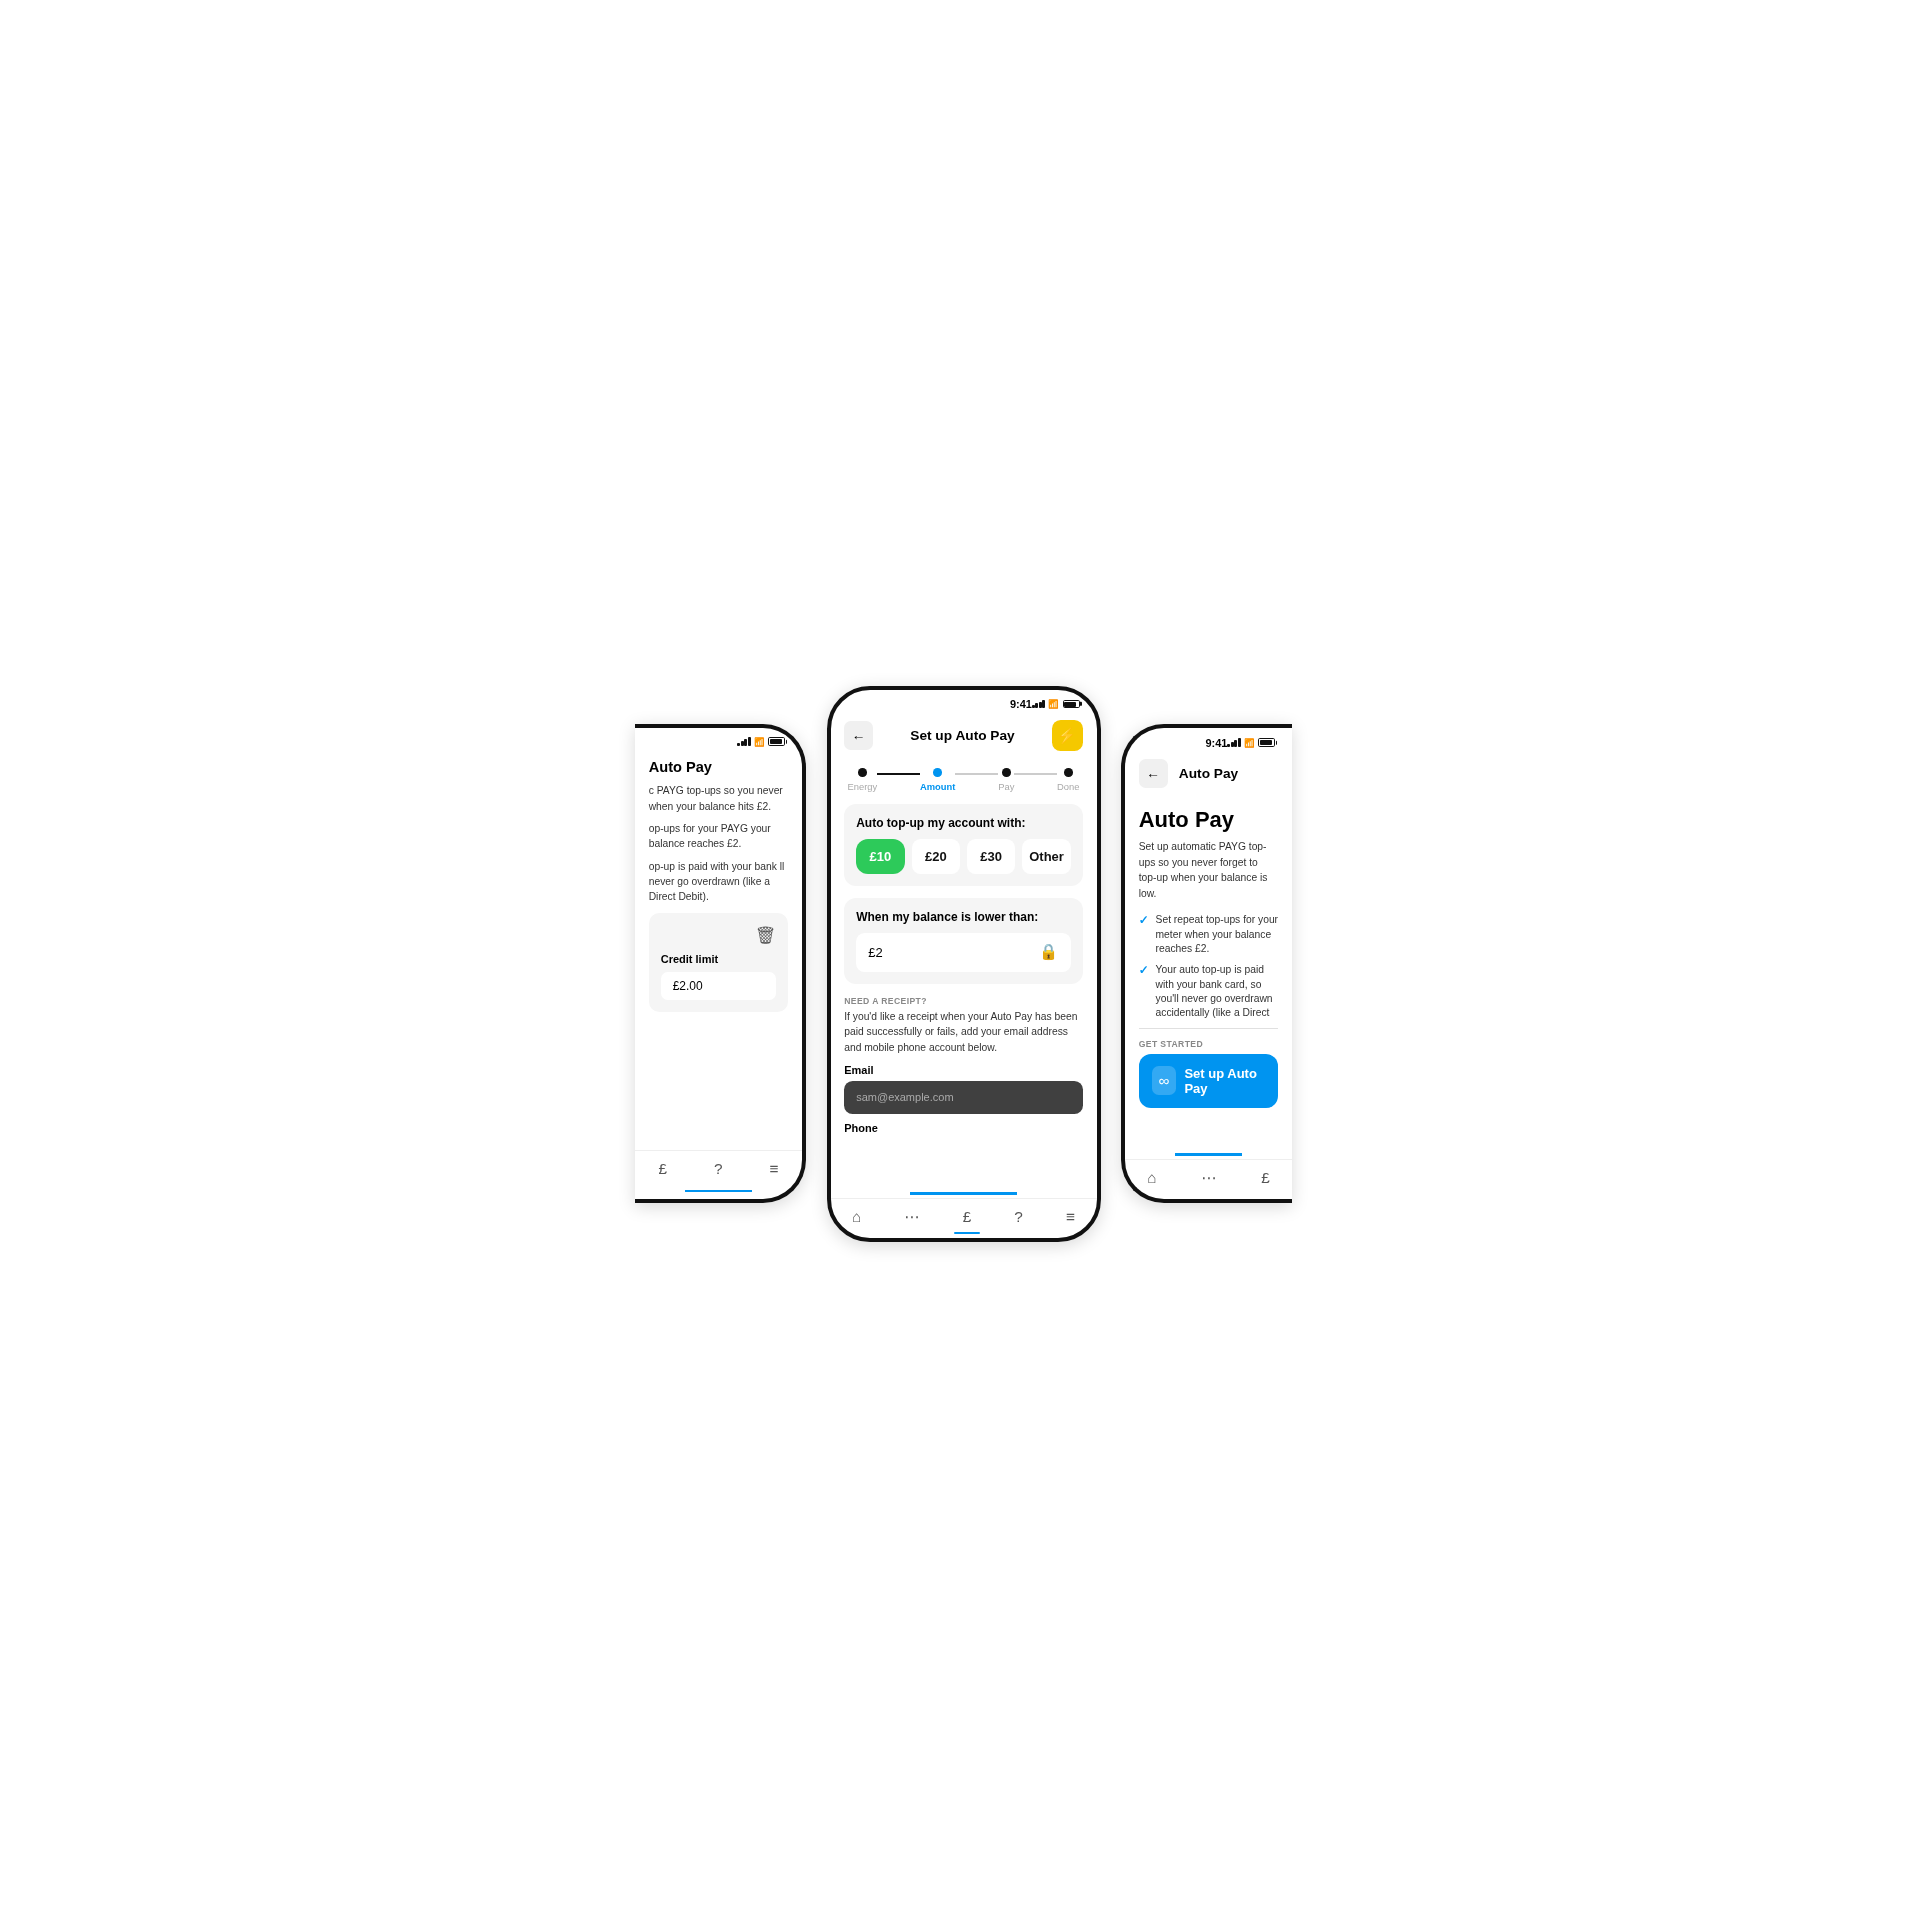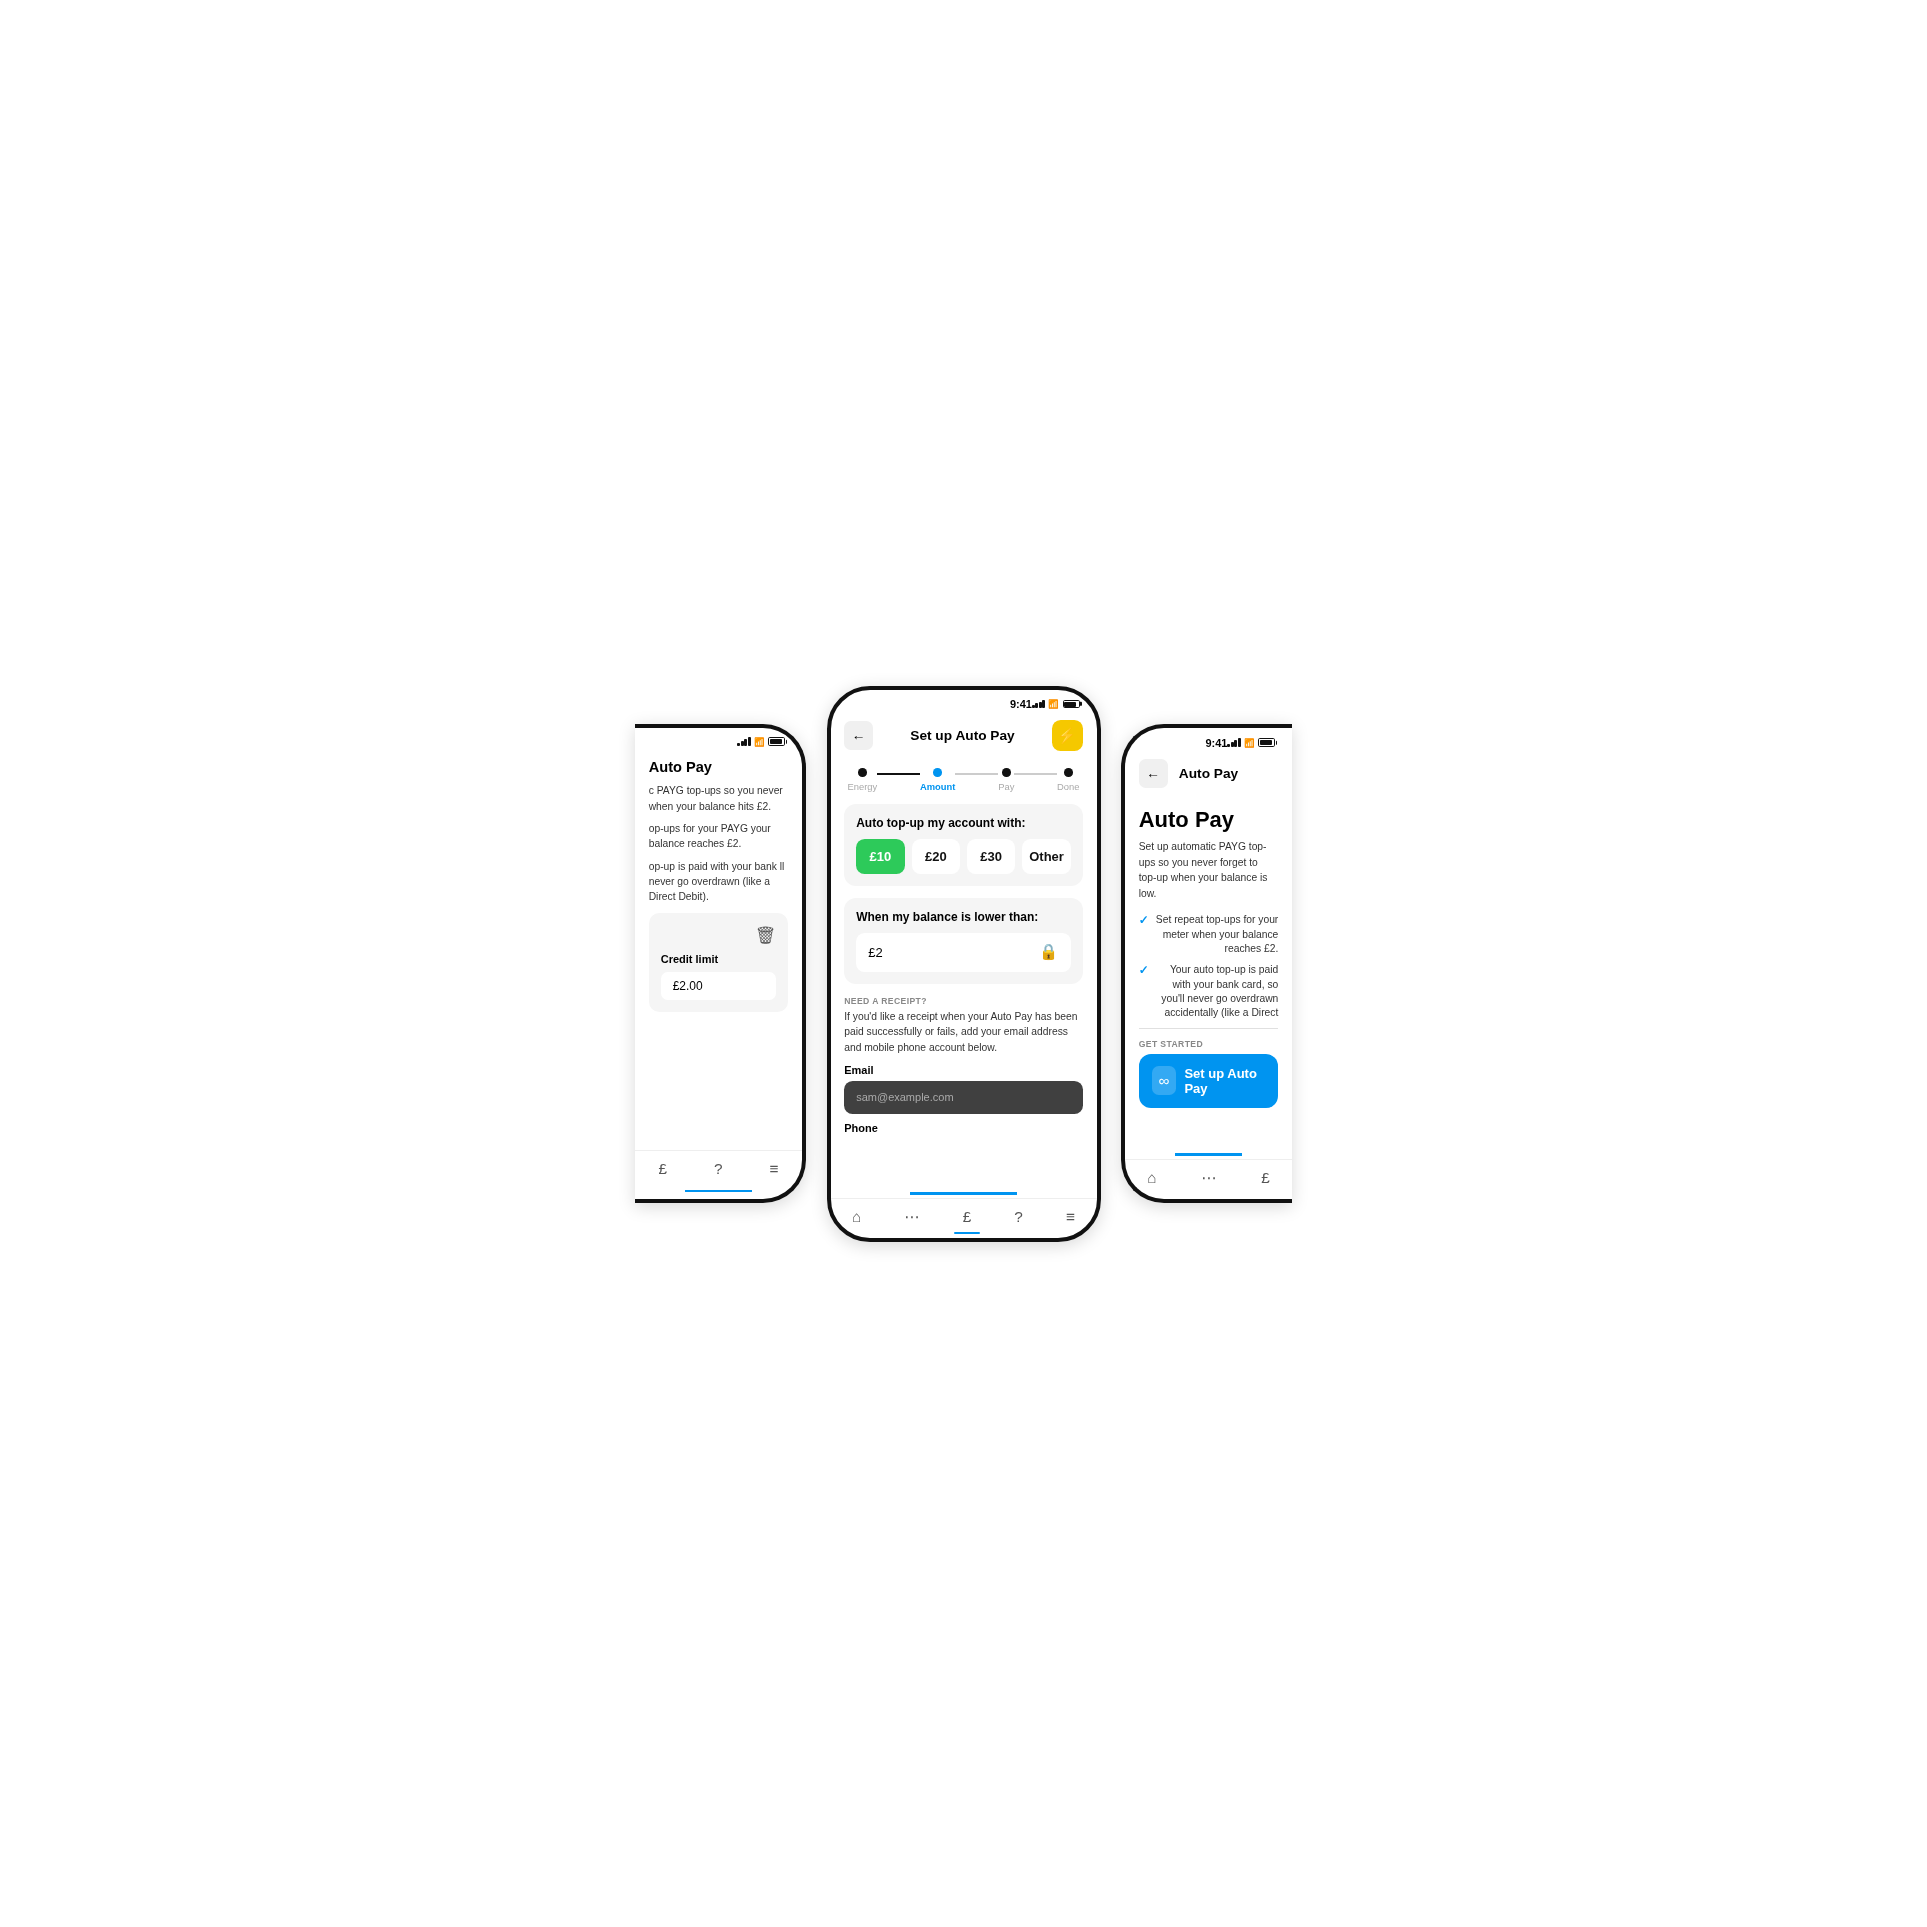--- a/index.html
+++ b/index.html
@@ -179,20 +179,21 @@
       border-radius: 8.6px;
       border: none;
       font-size: 13px;
       font-weight: 700;
       cursor: pointer;
       text-align: center;
     }
     .amount-btn.selected {
       background: #2dca5a;
       color: #fff;
+      border-radius: 12px;
     }
     .amount-btn.unselected {
       background: #fff;
       color: #111;
     }
     .balance-input {
       display: flex;
       align-items: center;
       justify-content: space-between;
       background: #fff;
@@ -307,21 +308,21 @@
       line-height: 1.5;
       margin-bottom: 12px;
     }
     .check-item {
       display: flex;
       gap: 6.8px;
       margin-bottom: 6.8px;
       align-items: flex-start;
     }
     .check-mark { color: #0094f0; font-size: 12px; font-weight: 700; flex-shrink: 0; }
-    .check-text { font-size: 10.3px; color: #333; line-height: 1.4; text-align: right; }
+    .check-text { font-size: 10.3px; color: #333; line-height: 1.4; }
     .get-started-label {
       font-size: 8.6px;
       font-weight: 700;
       color: #888;
       letter-spacing: 0.4px;
       text-transform: uppercase;
       margin-top: 10.3px;
       margin-bottom: 5.1px;
     }
     .setup-btn {

